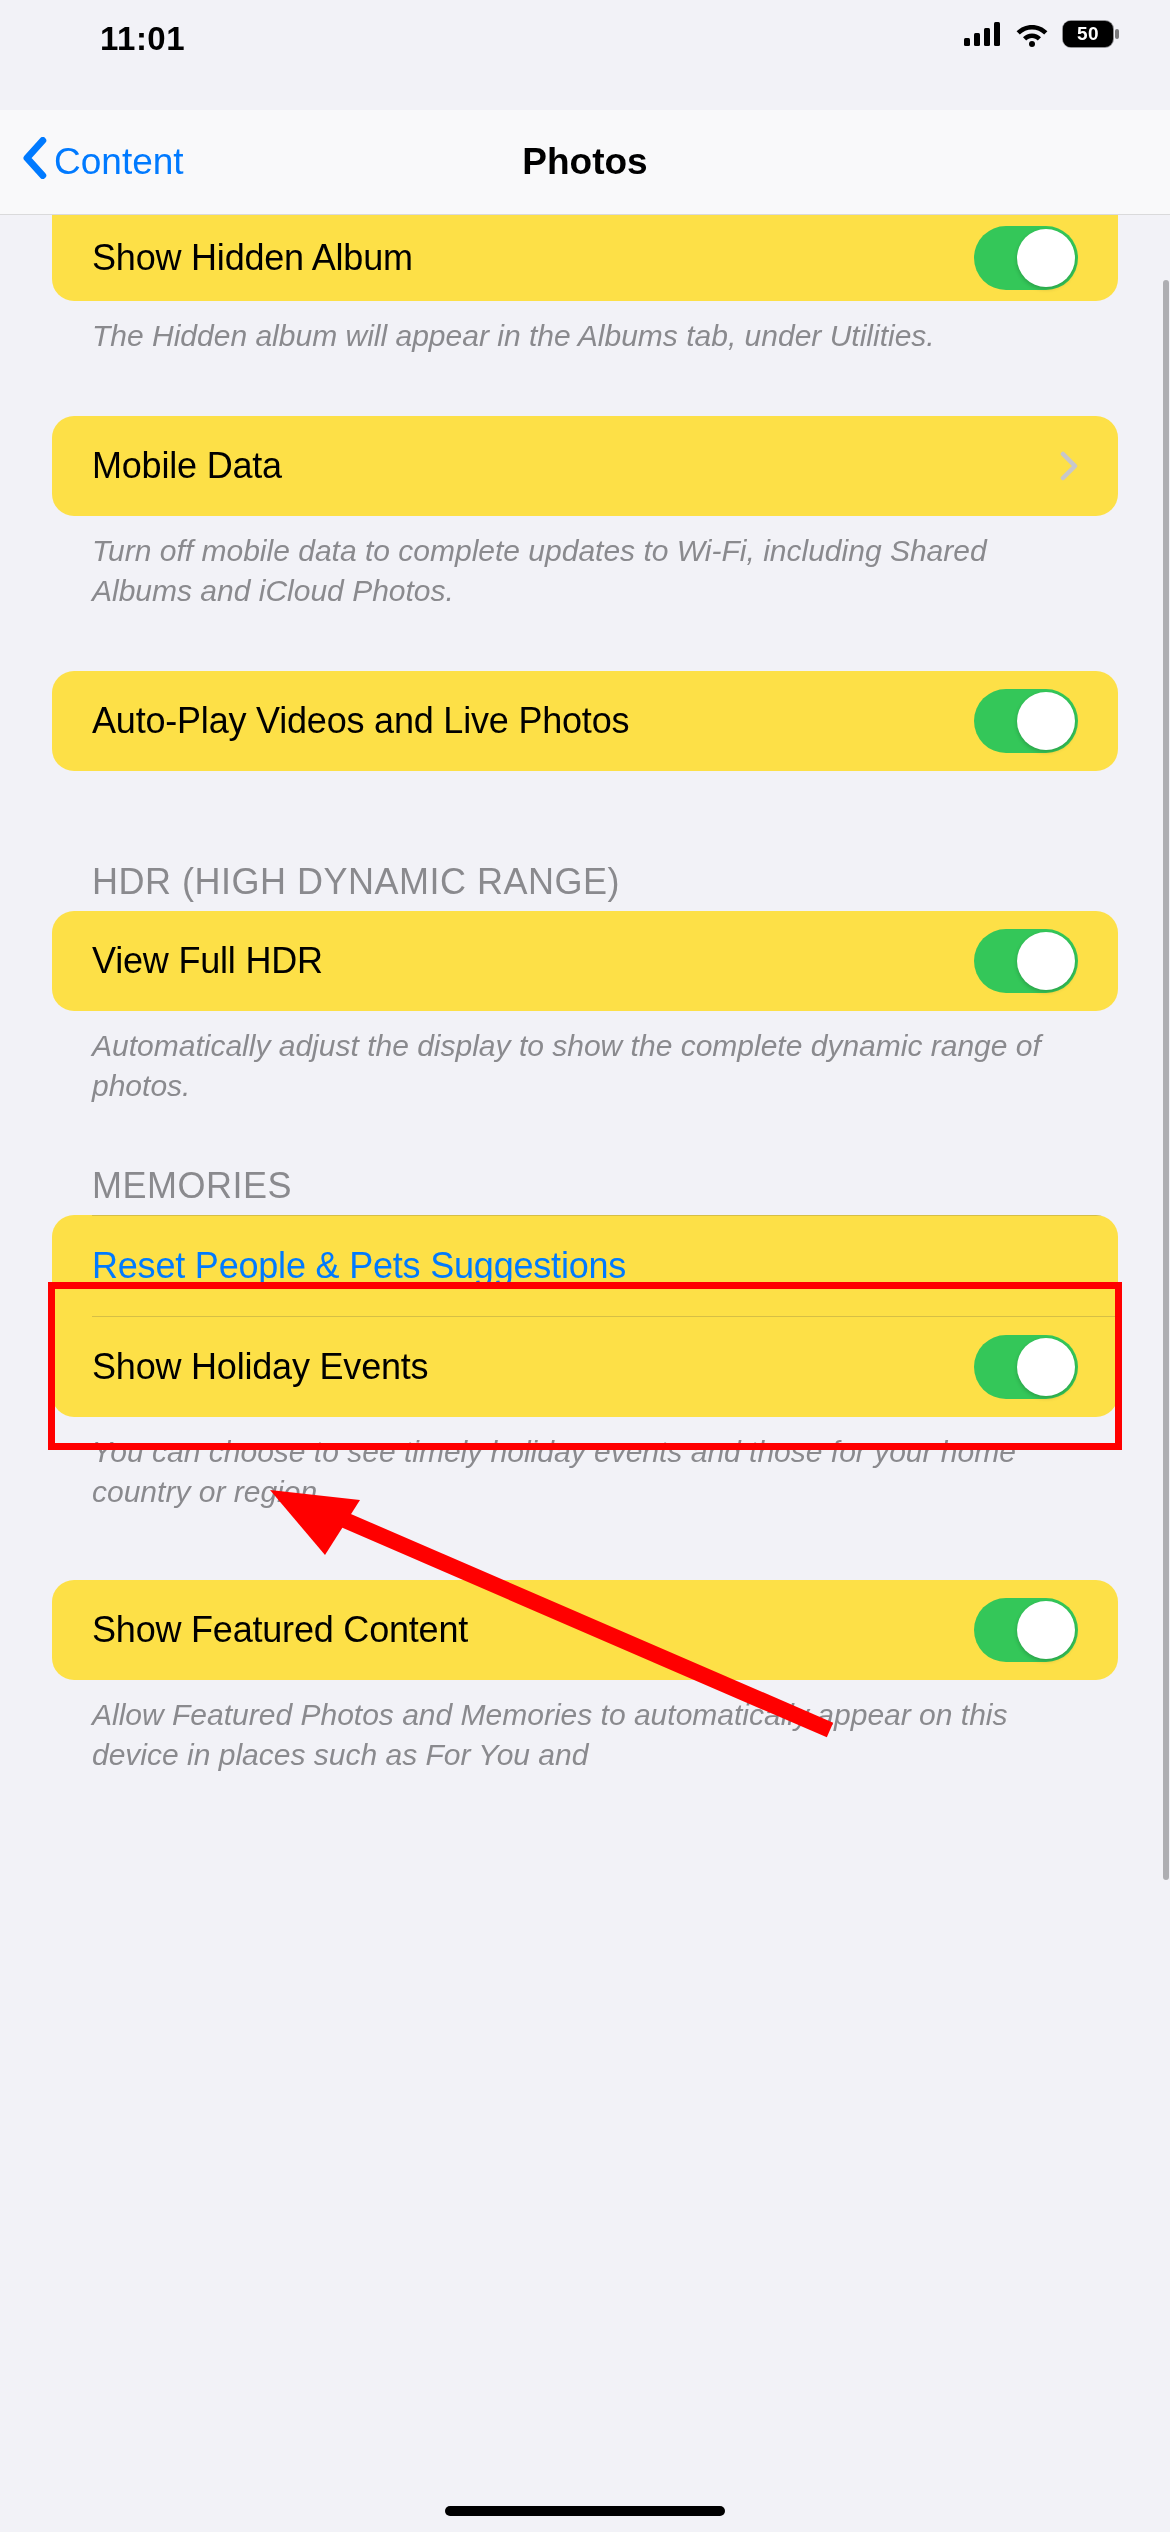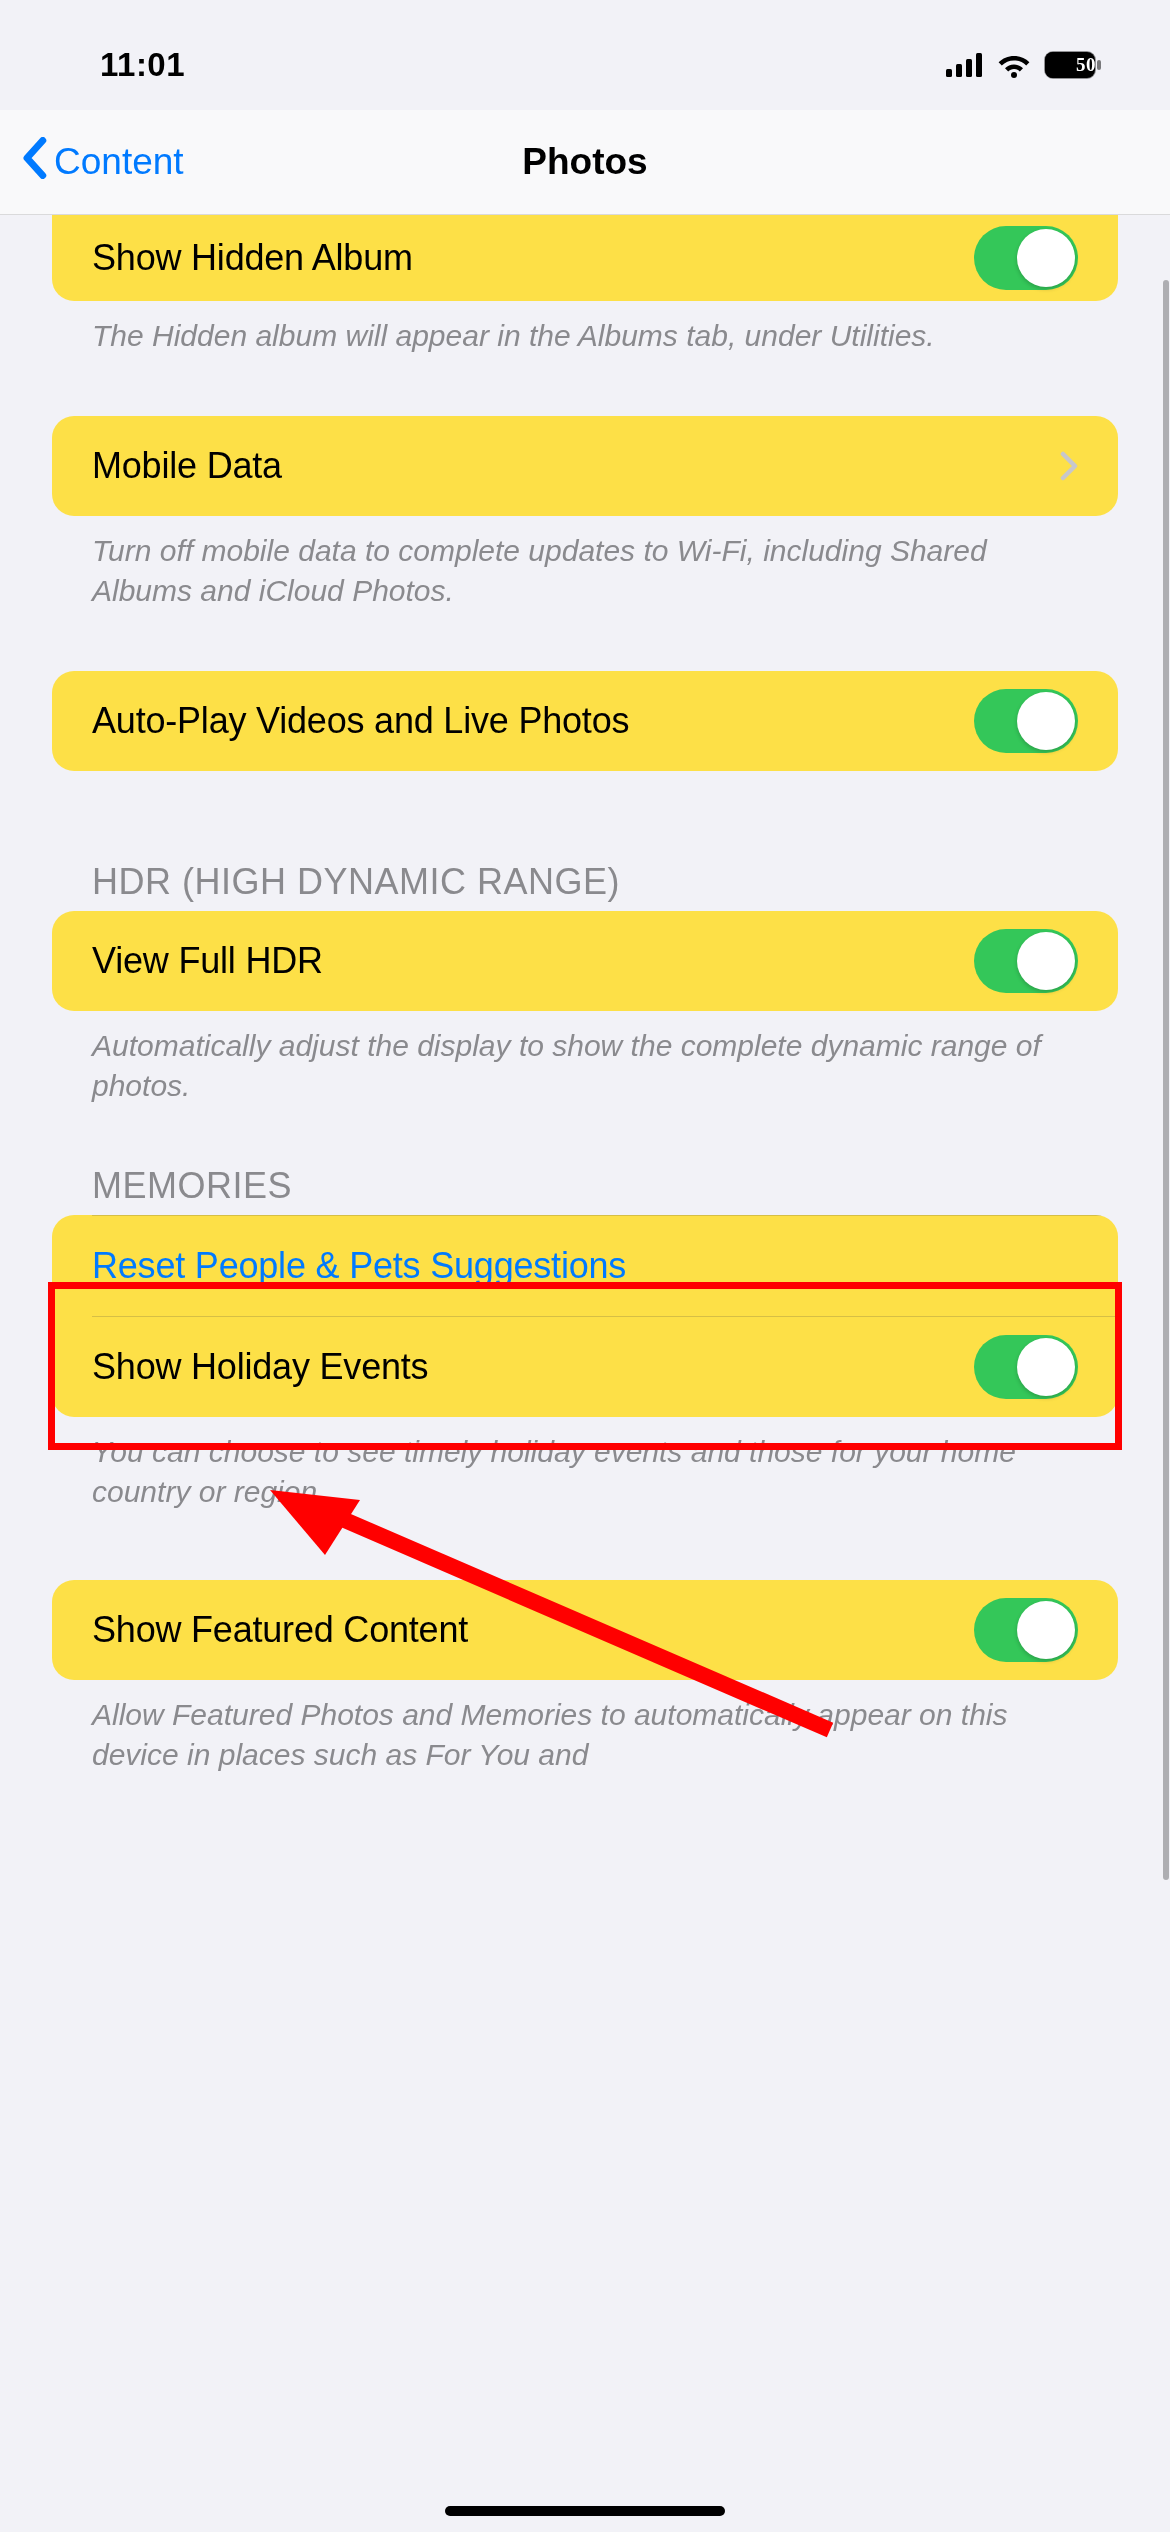--- a/index.html
+++ b/index.html
@@ -8,23 +8,23 @@
       font-family: -apple-system, "SF Pro Text", "Helvetica Neue", Arial, sans-serif;
       background: #f2f2f7;
       color: #000;
       position: relative;
     }
 
     
     .status-bar {
       height: 110px;
       display: flex;
-      align-items: center;
+      align-items: flex-start;
       justify-content: space-between;
-      padding: 20px 68px 0 100px;
+      padding: 20px 50px 0 100px;
       font-size: 33px;
       font-weight: 600;
       letter-spacing: 0.5px;
       color: #000;
     }
     .status-right { display: flex; align-items: center; gap: 12px; }
     .status-icon { display: inline-flex; align-items: center; }
 
     
     .nav-bar {
@@ -192,21 +192,21 @@
           </g>
         </svg>
     </span>
     <span class="status-icon" style="position:relative;">
       <svg width="58" height="28" viewBox="0 0 58 28">
         <rect x="1" y="1" width="50" height="26" rx="8" fill="#000" opacity="1"></rect>
         <rect x="1" y="1" width="50" height="26" rx="8" fill="none" stroke="#000" stroke-opacity="0.4" stroke-width="2"></rect>
         <rect x="1" y="1" width="26" height="26" rx="8" fill="#000"></rect>
         <rect x="53" y="9" width="4" height="10" rx="2" fill="#000" opacity="0.5"></rect>
       </svg>
-      <span style="position:absolute; left:16px; top:0; width:52px; height:28px; display:flex; align-items:center; justify-content:center; font-size:19px; font-weight:600; color:#fff;font-family:Liberation Serif, serif;">50</span>
+      <span style="position:absolute; left:0; top:0; width:52px; height:28px; display:flex; align-items:center; justify-content:center; font-size:19px; font-weight:600; color:#fff;">50</span>
     </span>
   </div>
 </div>
 
 <div class="nav-bar">
   <div class="nav-back">
     <span>
       <svg viewBox="0 0 14 24" fill="none">
           <path d="M12 2 L3 12 L12 22" stroke="#007aff" stroke-width="4" stroke-linecap="round" stroke-linejoin="round"></path>
         </svg>

